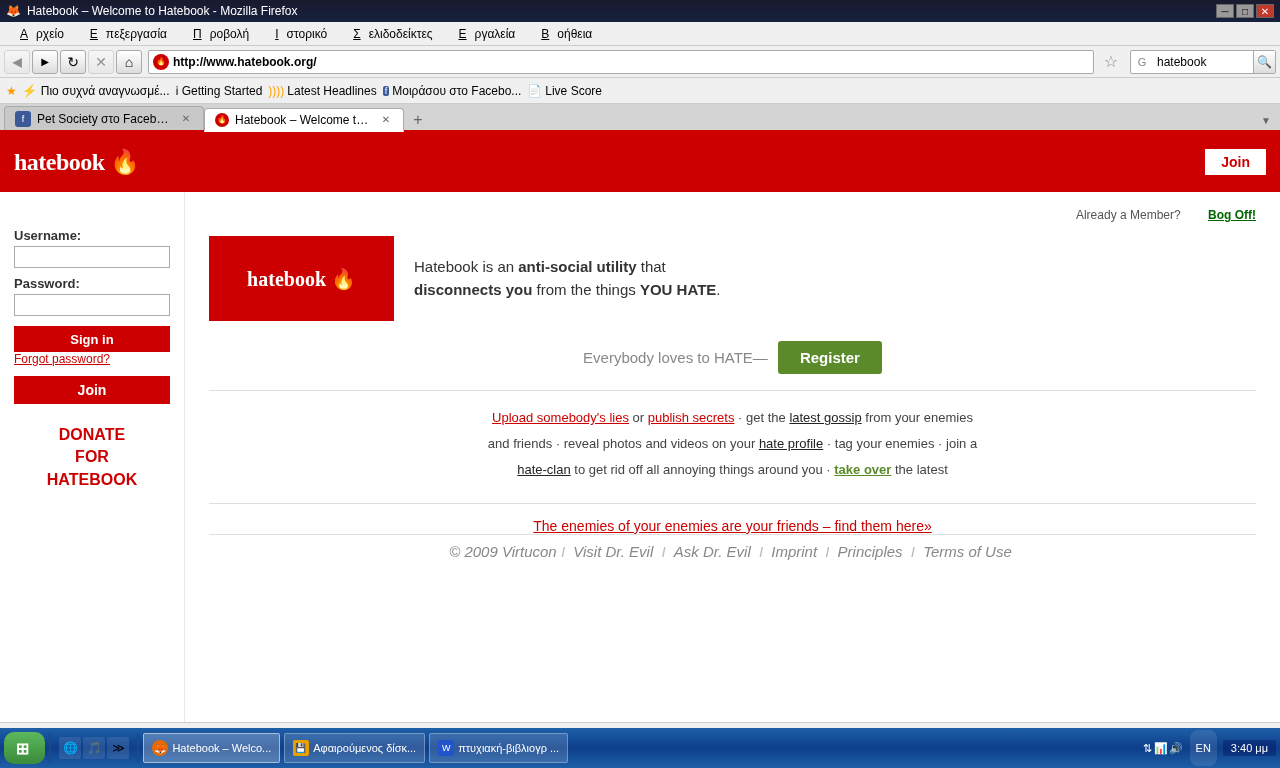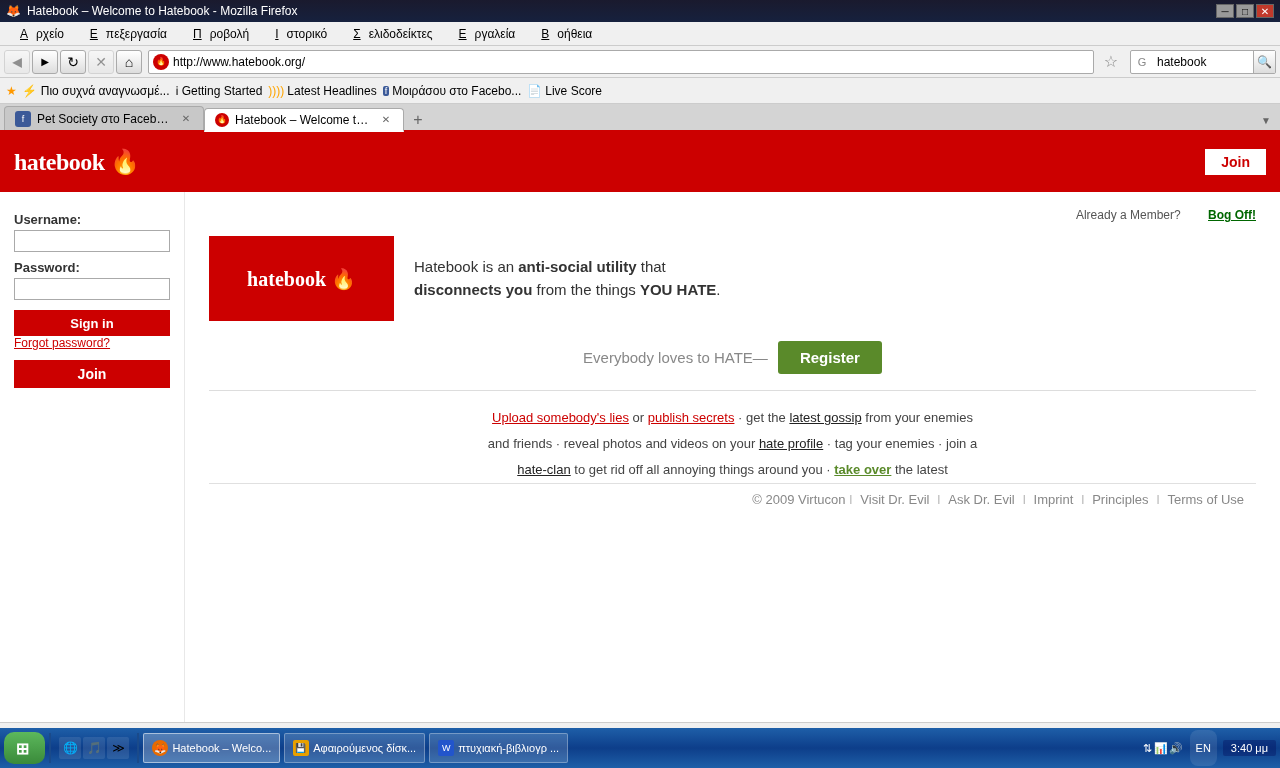--- a/index.html
+++ b/index.html
@@ -42,21 +42,21 @@
       align-items: center;
       padding: 0 4px;
       border-bottom: 1px solid #ccc;
       gap: 2px;
     }
     .nav-btn { width: 26px; height: 24px; background: linear-gradient(to bottom, #fff, #ddd); border: 1px solid #aaa; border-radius: 3px; cursor: pointer; display: flex; align-items: center; justify-content: center; font-size: 14px; }
     .nav-btn.disabled { opacity: 0.4; cursor: default; }
     .nav-btn.back { font-size: 12px; font-weight: bold; }
     .address-bar-container { flex: 1; height: 24px; display: flex; align-items: center; background: white; border: 1px solid #aaa; border-radius: 2px; padding: 0 4px; margin: 0 4px; }
     .address-icon { width: 16px; height: 16px; background: #cc0000; border-radius: 50%; margin-right: 4px; display: flex; align-items: center; justify-content: center; color: white; font-size: 8px; flex-shrink: 0; }
-    .address-bar { border: none; outline: none; flex: 1; font-size: 12px; }
+    .address-bar { border: none; outline: none; flex: 1; font-size: 12px; font-weight: bold; }
     .star-btn { width: 22px; height: 22px; cursor: pointer; display: flex; align-items: center; justify-content: center; color: #888; font-size: 16px; }
     .search-input { border: none; outline: none; font-size: 12px; padding: 0 4px; width: 100px; }
     .search-go { width: 22px; height: 22px; background: linear-gradient(to bottom, #fff, #ddd); border-left: 1px solid #aaa; display: flex; align-items: center; justify-content: center; cursor: pointer; font-size: 12px; }
 
     
     .bookmarks-bar {
       background: #f0f0f0;
       height: 26px;
       display: flex;
       align-items: center;
@@ -148,21 +148,21 @@
 
     .hatebook-body {
       display: flex;
       flex: 1;
     }
 
     
     .sidebar-content {
       width: 185px;
       background: white;
-      padding: 12px 14px;
+      padding: 28px 14px;
       flex-shrink: 0;
       border-right: 1px solid #e8e8e8;
     }
     .field-label { font-size: 13px; font-weight: bold; color: #333; margin-bottom: 3px; margin-top: 8px; }
     .field-input {
       width: 100%;
       height: 22px;
       border: 1px solid #aaa;
       padding: 2px 4px;
       font-size: 12px;
@@ -272,23 +272,24 @@
       padding-top: 14px;
       border-top: 1px solid #ddd;
       text-align: center;
     }
     .enemies-link { color: #cc0000; text-decoration: underline; font-size: 14px; cursor: pointer; }
 
     
     .page-footer {
       border-top: 1px solid #e0e0e0;
       padding: 8px;
-      text-align: right;
-      font-size: 13px;
+      text-align: center;
+      font-size: 15px;
       color: #888;
+      font-style: italic;
     }
     .footer-link { color: #888; text-decoration: none; margin: 0 4px; }
     .footer-sep { color: #bbb; }
 
     
     .status-bar {
       background: #f0f0f0;
       height: 22px;
       display: flex;
       align-items: center;
@@ -453,20 +454,23 @@
     <div class="hatebook-body">
 
       <div class="sidebar-content">
         <div class="field-label">Username:</div>
         <input class="field-input" type="text" style="">
         <div class="field-label">Password:</div>
         <input class="field-input" type="password" style="">
         <button class="signin-btn">Sign in</button>
         <a class="forgot-link">Forgot password?</a>
         <button class="join-sidebar-btn">Join</button>
+        <div class="donate-section">
+          <div>DONATE<br>FOR<br>HATEBOOK</div>
+        </div>
       </div>
 
       <div class="main-content">
 
         <div class="member-bar">
           <span>Already a Member?</span>
           <a class="bog-off-link">Bog Off!</a>
         </div>
 
         <div class="intro-section">
@@ -495,20 +499,23 @@
           <span> from your enemies</span><br>
           <span>and friends · reveal photos and videos on your </span>
           <a class="dark-link">hate profile</a>
           <span> · tag your enemies · join a</span><br>
           <a class="dark-link">hate-clan</a>
           <span> to get rid off all annoying things around you · </span>
           <a class="green-link">take over</a>
           <span> the latest</span>
         </div>
 
+        <div class="enemies-section">
+          <a class="enemies-link">The enemies of your enemies are your friends – find them here»</a>
+        </div>
 
         <div class="page-footer">
           <span>© 2009 Virtucon</span>
           <span class="footer-sep"> I </span>
           <a class="footer-link">Visit Dr. Evil</a>
           <span class="footer-sep"> I </span>
           <a class="footer-link">Ask Dr. Evil</a>
           <span class="footer-sep"> I </span>
           <a class="footer-link">Imprint</a>
           <span class="footer-sep"> I </span>

